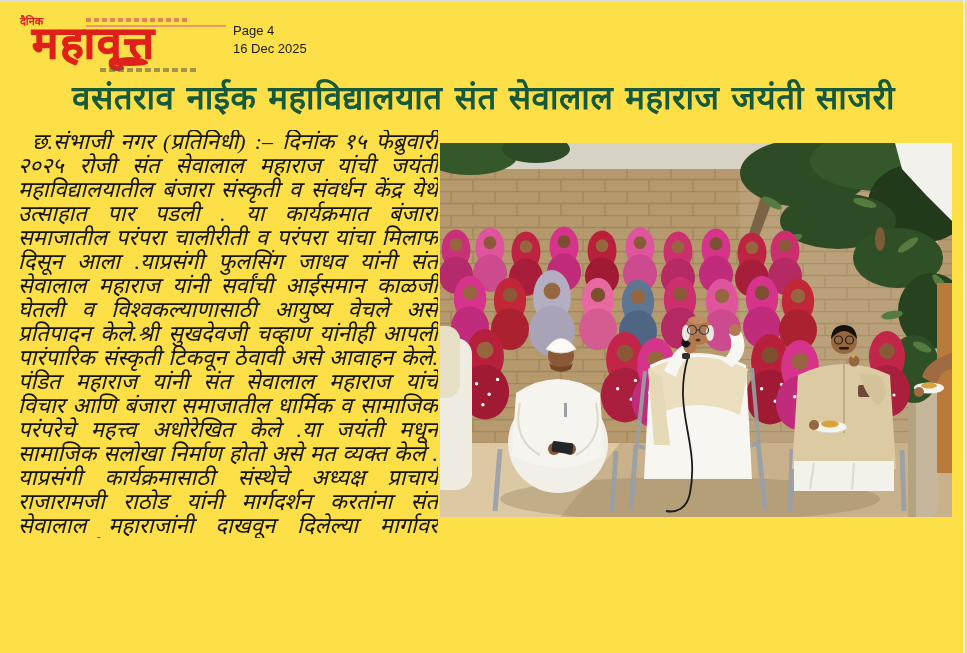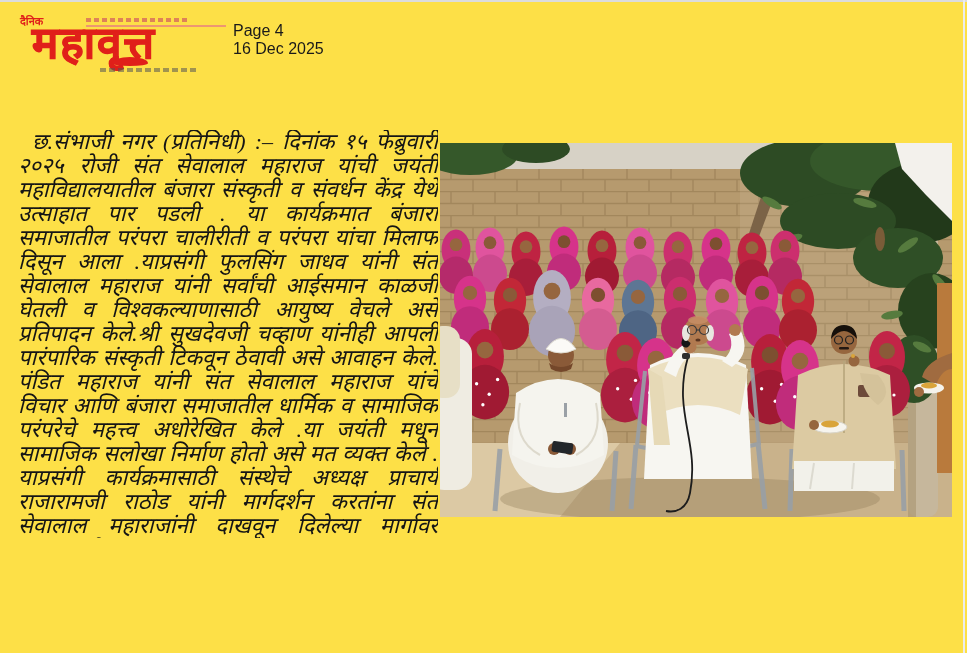--- a/index.html
+++ b/index.html
@@ -19,21 +19,21 @@
     -webkit-text-stroke:1px #e0201a;}
   .tiny-red-smudge{position:absolute;left:70px;top:8px;width:102px;height:4px;opacity:.75;
     background:repeating-linear-gradient(90deg,#d4645d 0 5px,transparent 5px 8px);}
   .red-rule{position:absolute;left:70px;top:15px;width:140px;height:1.5px;background:#e8837d;opacity:.8;}
   .red-swash{position:absolute;left:96px;top:47px;width:36px;height:9px;background:#e0201a;
     border-radius:50% 50% 50% 50%/70% 70% 30% 30%;}
   .dark-smudge{position:absolute;left:84px;top:58px;width:98px;height:3.5px;opacity:.55;
     background:repeating-linear-gradient(90deg,#555 0 6px,transparent 6px 9px);}
 
   .pageinfo{position:absolute;left:233px;top:22px;font-family:"Liberation Sans","DejaVu Sans",sans-serif;
-    font-size:16px;line-height:18px;color:#1a1a1a;}
+    font-size:13px;line-height:18px;color:#1a1a1a;}
 
   
   .headline{position:absolute;left:20px;top:76px;width:927px;text-align:center;
     font-family:"DejaVu Sans",sans-serif;font-size:33px;line-height:44px;font-weight:800;
     color:#17593c;letter-spacing:0.5px;}
 
   
   .btxt{position:absolute;font-size:22px;line-height:24px;color:#151515;
     text-align:justify;word-spacing:1px;overflow:hidden;font-style:italic;}
   .part1{left:18px;top:130px;width:420px;height:408px;text-indent:14px;text-align-last:justify;}
@@ -59,20 +59,21 @@
     <div class="mast-title">महावृत्त</div>
     <div class="red-swash"></div>
     <div class="dark-smudge"></div>
   </div>
 
   <div class="pageinfo">
     <div>Page 4</div>
     <div>16 Dec 2025</div>
   </div>
 
+  <div class="headline">वसंतराव नाईक महाविद्यालयात संत सेवालाल महाराज जयंती साजरी</div>
 
   <div class="btxt part1">छ.संभाजी नगर (प्रतिनिधी) :– दिनांक १५ फेब्रुवारी २०२५ रोजी संत सेवालाल महाराज यांची जयंती महाविद्यालयातील बंजारा संस्कृती व संवर्धन केंद्र येथे उत्साहात पार पडली . या कार्यक्रमात बंजारा समाजातील परंपरा चालीरीती व परंपरा यांचा मिलाफ दिसून आला .याप्रसंगी फुलसिंग जाधव यांनी संत सेवालाल महाराज यांनी सर्वांची आईसमान काळजी घेतली व विश्वकल्याणासाठी आयुष्य वेचले असे प्रतिपादन केले.श्री सुखदेवजी चव्हाण यांनीही आपली पारंपारिक संस्कृती टिकवून ठेवावी असे आवाहन केले. पंडित महाराज यांनी संत सेवालाल महाराज यांचे विचार आणि बंजारा समाजातील धार्मिक व सामाजिक परंपरेचे महत्त्व अधोरेखित केले .या जयंती मधून सामाजिक सलोखा निर्माण होतो असे मत व्यक्त केले . याप्रसंगी कार्यक्रमासाठी संस्थेचे अध्यक्ष प्राचार्य राजारामजी राठोड यांनी मार्गदर्शन करतांना संत सेवालाल महाराजांनी दाखवून दिलेल्या मार्गावर चालण्याची गरज</div>
 
   <div class="photo">
     <svg width="512" height="374" viewBox="0 0 512 374" xmlns="http://www.w3.org/2000/svg">
       <defs>
         <pattern id="brick" width="44" height="24" patternUnits="userSpaceOnUse">
           <rect width="44" height="24" fill="#b2966c"></rect>
           <path d="M0,0.5 H44 M0,12.5 H44" stroke="#9a7f56" stroke-width="1.4"></path>
           <path d="M11,0 V12 M33,12 V24" stroke="#9a7f56" stroke-width="1.4"></path>

